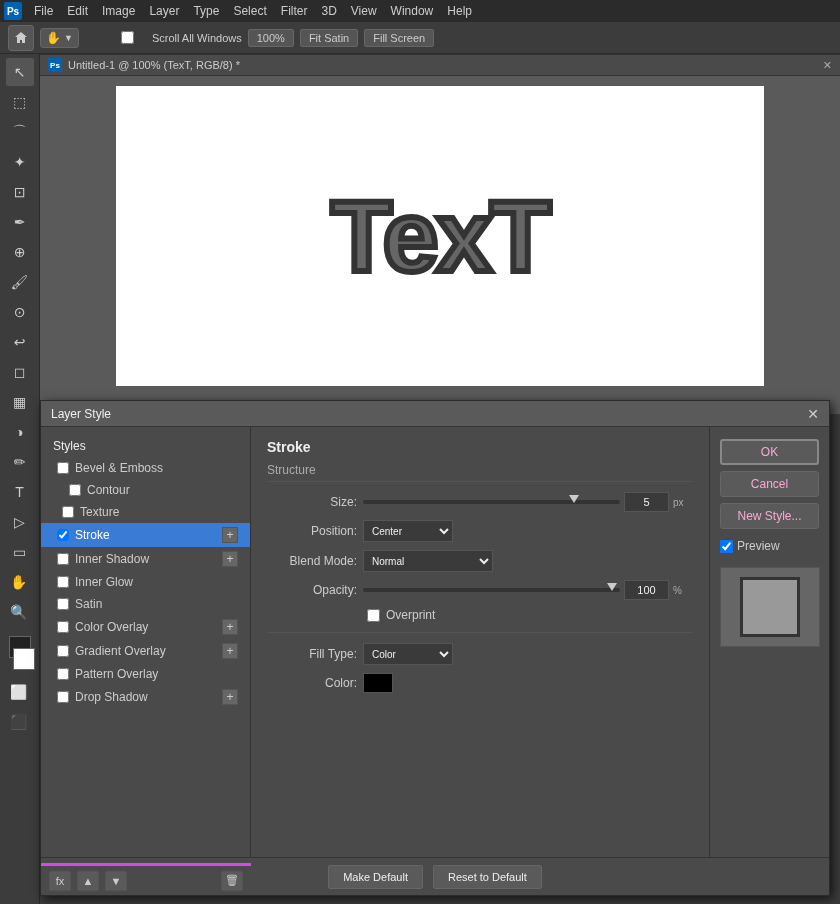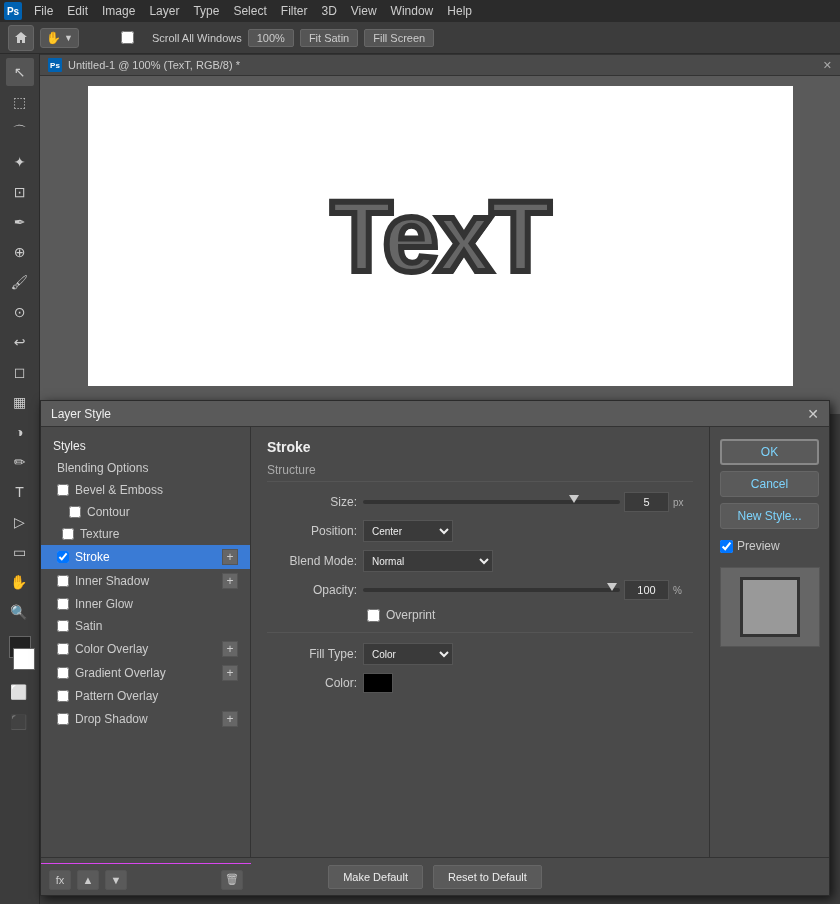--- a/index.html
+++ b/index.html
@@ -159,21 +159,21 @@
     .doc-tab-close {
       margin-left: auto;
       cursor: pointer;
       color: #aaa;
     }
 
     
     .canvas-white {
       background: white;
       margin: 10px auto;
-      width: 705px;
+      width: 648px;
       height: 300px;
       position: relative;
       display: flex;
       align-items: center;
       justify-content: center;
     }
     .canvas-text {
       font-size: 100px;
       font-weight: 900;
       color: #666;
@@ -375,21 +375,21 @@
       gap: 6px;
       background: #4a4a4a;
       border-left: 1px solid #333;
       flex-shrink: 0;
     }
     .action-btn {
       width: 100%;
       height: 26px;
       background: #5a5a5a;
       border: 1px solid #666;
-      color: #7dd3fc;
+      color: #f9a8d4;
       font-size: 12px;
       cursor: pointer;
       border-radius: 3px;
       display: flex;
       align-items: center;
       justify-content: center;
     }
     .action-btn.ok {
       background: #5a5a5a;
       border: 2px solid #888;
@@ -442,21 +442,21 @@
     }
 
     
     .fx-toolbar {
       position: absolute;
       bottom: 0;
       left: 0;
       width: 210px;
       height: 32px;
       background: #4a4a4a;
-      border-top: 1px solid #d946ef;
+      border-top: 3px solid #d946ef;
       display: flex;
       align-items: center;
       padding: 0 8px;
       gap: 6px;
     }
     .fx-btn {
       width: 22px;
       height: 20px;
       background: #5a5a5a;
       border: 1px solid #555;
@@ -562,23 +562,20 @@
 
 <div class="dialog-overlay">
   <div class="dialog-title">
     <span>Layer Style</span>
     <span class="close-x">✕</span>
   </div>
   <div class="dialog-body">
 
     <div class="styles-panel">
       <div class="styles-header">Styles</div>
-      <div class="style-item">
-        <span>Blending Options</span>
-      </div>
 
       <div class="style-item">
         <input type="checkbox" style="">
         <span>Bevel &amp; Emboss</span>
       </div>
       <div class="style-item" style="padding-left:28px;">
         <input type="checkbox" style="">
         <span>Contour</span>
       </div>
       <div class="style-item" style="padding-left:21px;">

